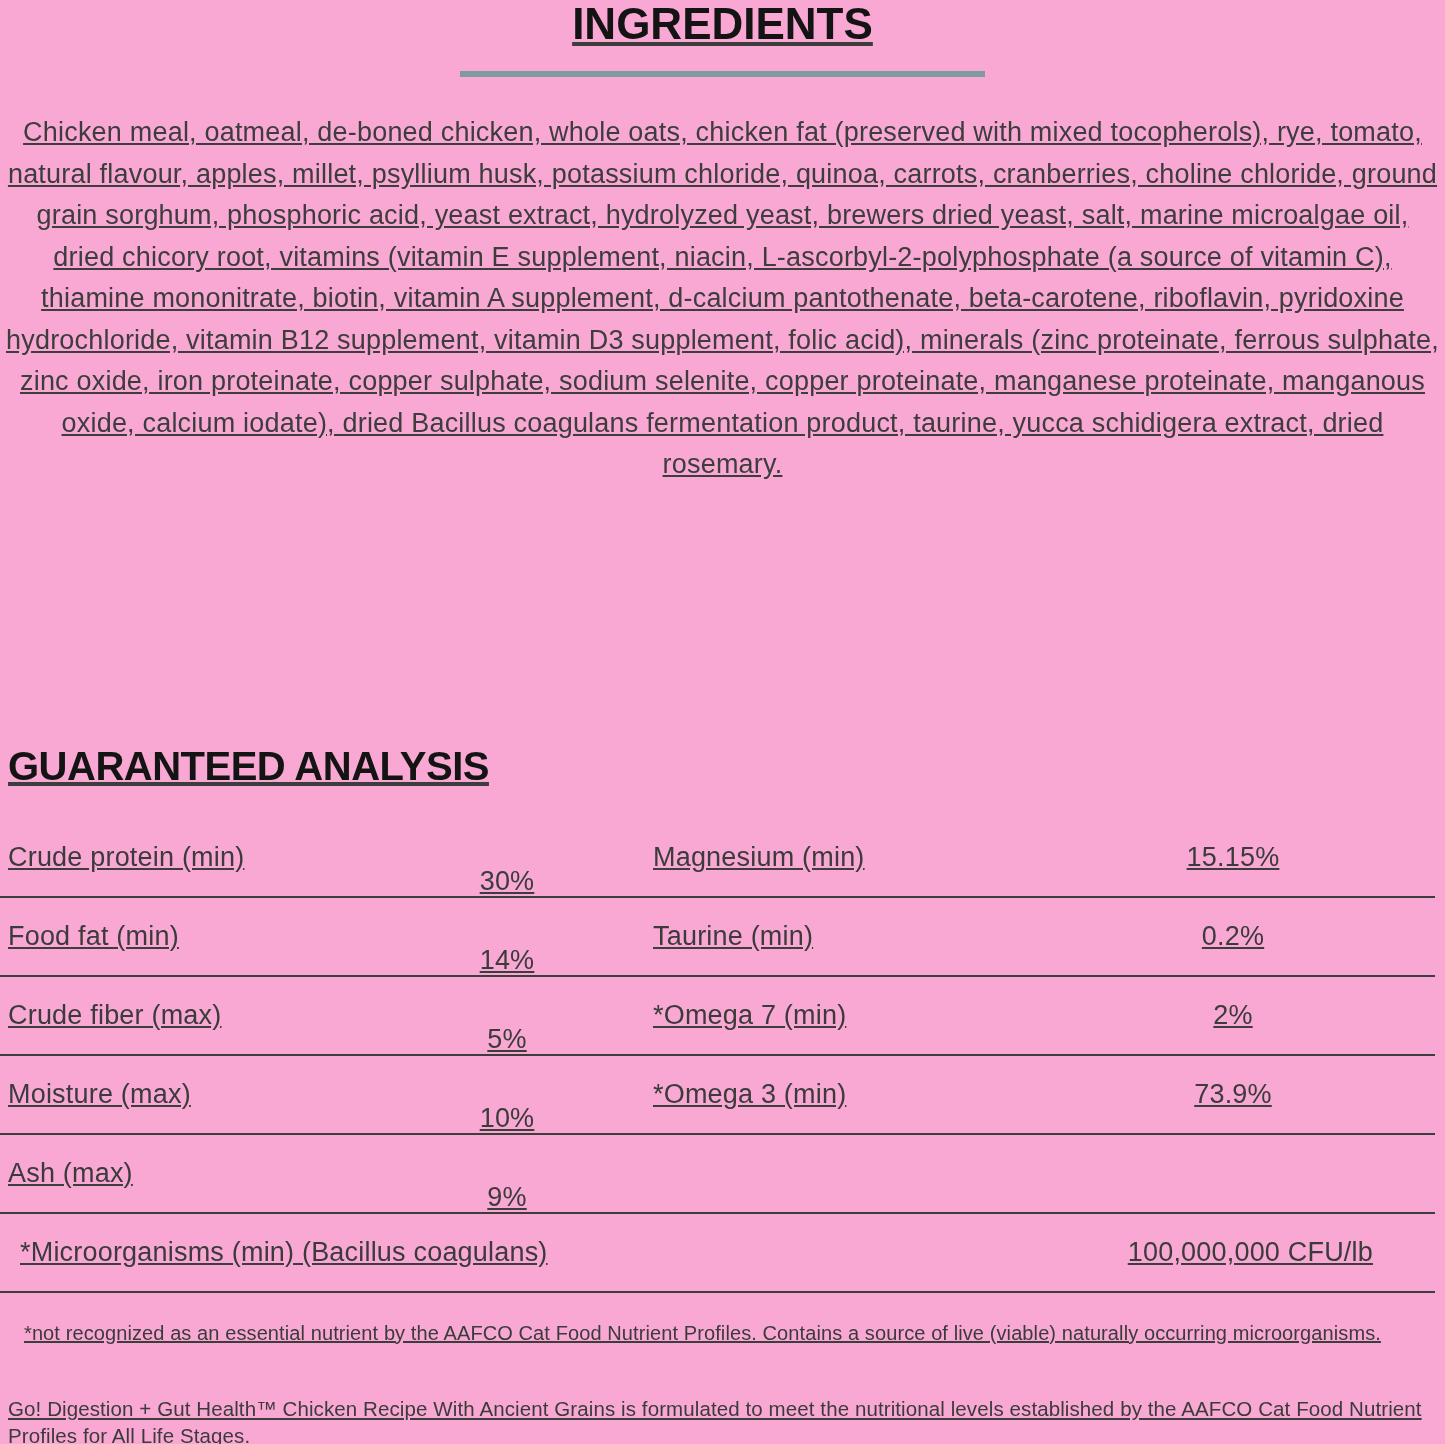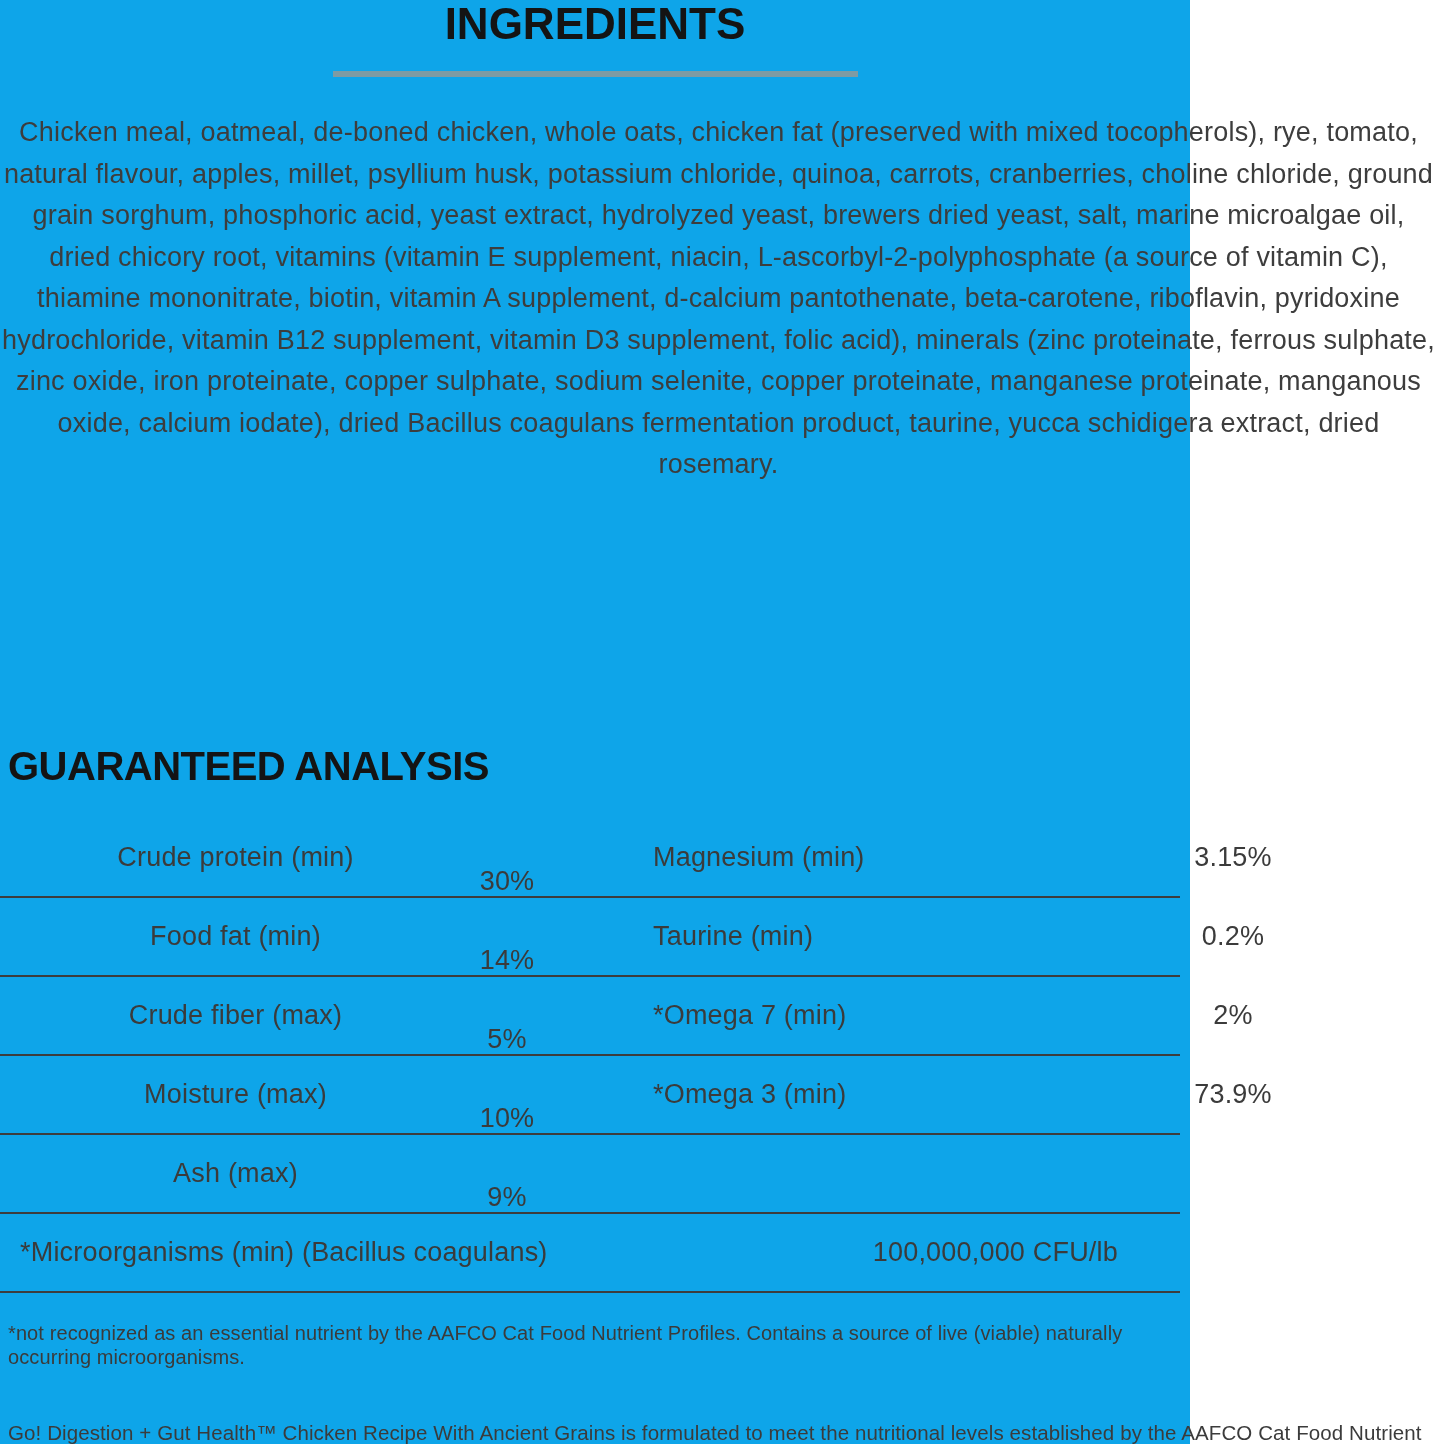--- a/index.html
+++ b/index.html
@@ -4,21 +4,21 @@
 <style>
   * { margin: 0; padding: 0; box-sizing: border-box; }
   html, body { background: #ffffff; }
   body {
     width: 1445px;
     height: 1444px;
     font-family: "Liberation Sans", sans-serif;
     color: #3d3d3d;
     overflow: hidden;
   }
-  .page { width: 1190px; height: 1444px; background: #0ea5e9; }
+  .page { width: 1445px; height: 1444px; background: #f9a8d4; text-decoration: underline; }
 
   
   .ing-title {
     padding-top: 2px;
     text-align: center;
     font-size: 44px;
     line-height: 44px;
     font-weight: bold;
     letter-spacing: 0px;
     color: #141414;
@@ -51,30 +51,30 @@
   .ga-table { margin: 33px 10px 0 0; }
   .ga-row {
     display: flex;
     align-items: center;
     height: 79px;
     border-bottom: 2px solid #3d3d3d;
     font-size: 27px;
     letter-spacing: 0.2px;
     color: #3b3b3b;
   }
-  .cl  { flex: 0 0 447px; padding-left: 24px; text-align: center; }
+  .cl  { flex: 0 0 447px; padding-left: 8px; text-align: left; }
   .cv  { flex: 0 0 120px; text-align: center; margin-top: 48px; }
   .clr { flex: 0 0 455px; margin-left: 86px; padding-left: 0; text-align: left; }
   .cvr { flex: 0 0 250px; text-align: center; }
   .micro-label { flex: 1 1 auto; padding-left: 20px; text-align: left; }
   .micro-value { flex: 0 0 auto; padding-right: 62px; text-align: right; }
 
   
   .footnote {
-    margin: 28px 0 0 8px;
+    margin: 28px 0 0 24px;
     font-size: 20px;
     line-height: 24px;
     letter-spacing: 0.1px;
     color: #3b3b3b;
   }
   .aafco {
     margin: 50px 0 0 8px;
     width: 1420px;
     font-size: 20.5px;
     line-height: 27px;
@@ -94,21 +94,21 @@
   <p class="ing-text">Chicken meal, oatmeal, de-boned chicken, whole oats, chicken fat (preserved with mixed tocopherols), rye, tomato, natural flavour, apples, millet, psyllium husk, potassium chloride, quinoa, carrots, cranberries, choline chloride, ground grain sorghum, phosphoric acid, yeast extract, hydrolyzed yeast, brewers dried yeast, salt, marine microalgae oil, dried chicory root, vitamins (vitamin E supplement, niacin, L-ascorbyl-2-polyphosphate (a source of vitamin C), thiamine mononitrate, biotin, vitamin A supplement, d-calcium pantothenate, beta-carotene, riboflavin, pyridoxine hydrochloride, vitamin B12 supplement, vitamin D3 supplement, folic acid), minerals (zinc proteinate, ferrous sulphate, zinc oxide, iron proteinate, copper sulphate, sodium selenite, copper proteinate, manganese proteinate, manganous oxide, calcium iodate), dried Bacillus coagulans fermentation product, taurine, yucca schidigera extract, dried rosemary.</p>
 
   <div class="ga-title">GUARANTEED ANALYSIS</div>
 
   <div class="ga-table">
 
     <div class="ga-row">
       <span class="cl">Crude protein (min)</span>
       <span class="cv">30%</span>
       <span class="clr">Magnesium (min)</span>
-      <span class="cvr">3.15%</span>
+      <span class="cvr">15.15%</span>
     </div>
 
     <div class="ga-row">
       <span class="cl">Food fat (min)</span>
       <span class="cv">14%</span>
       <span class="clr">Taurine (min)</span>
       <span class="cvr">0.2%</span>
     </div>
 
     <div class="ga-row">

